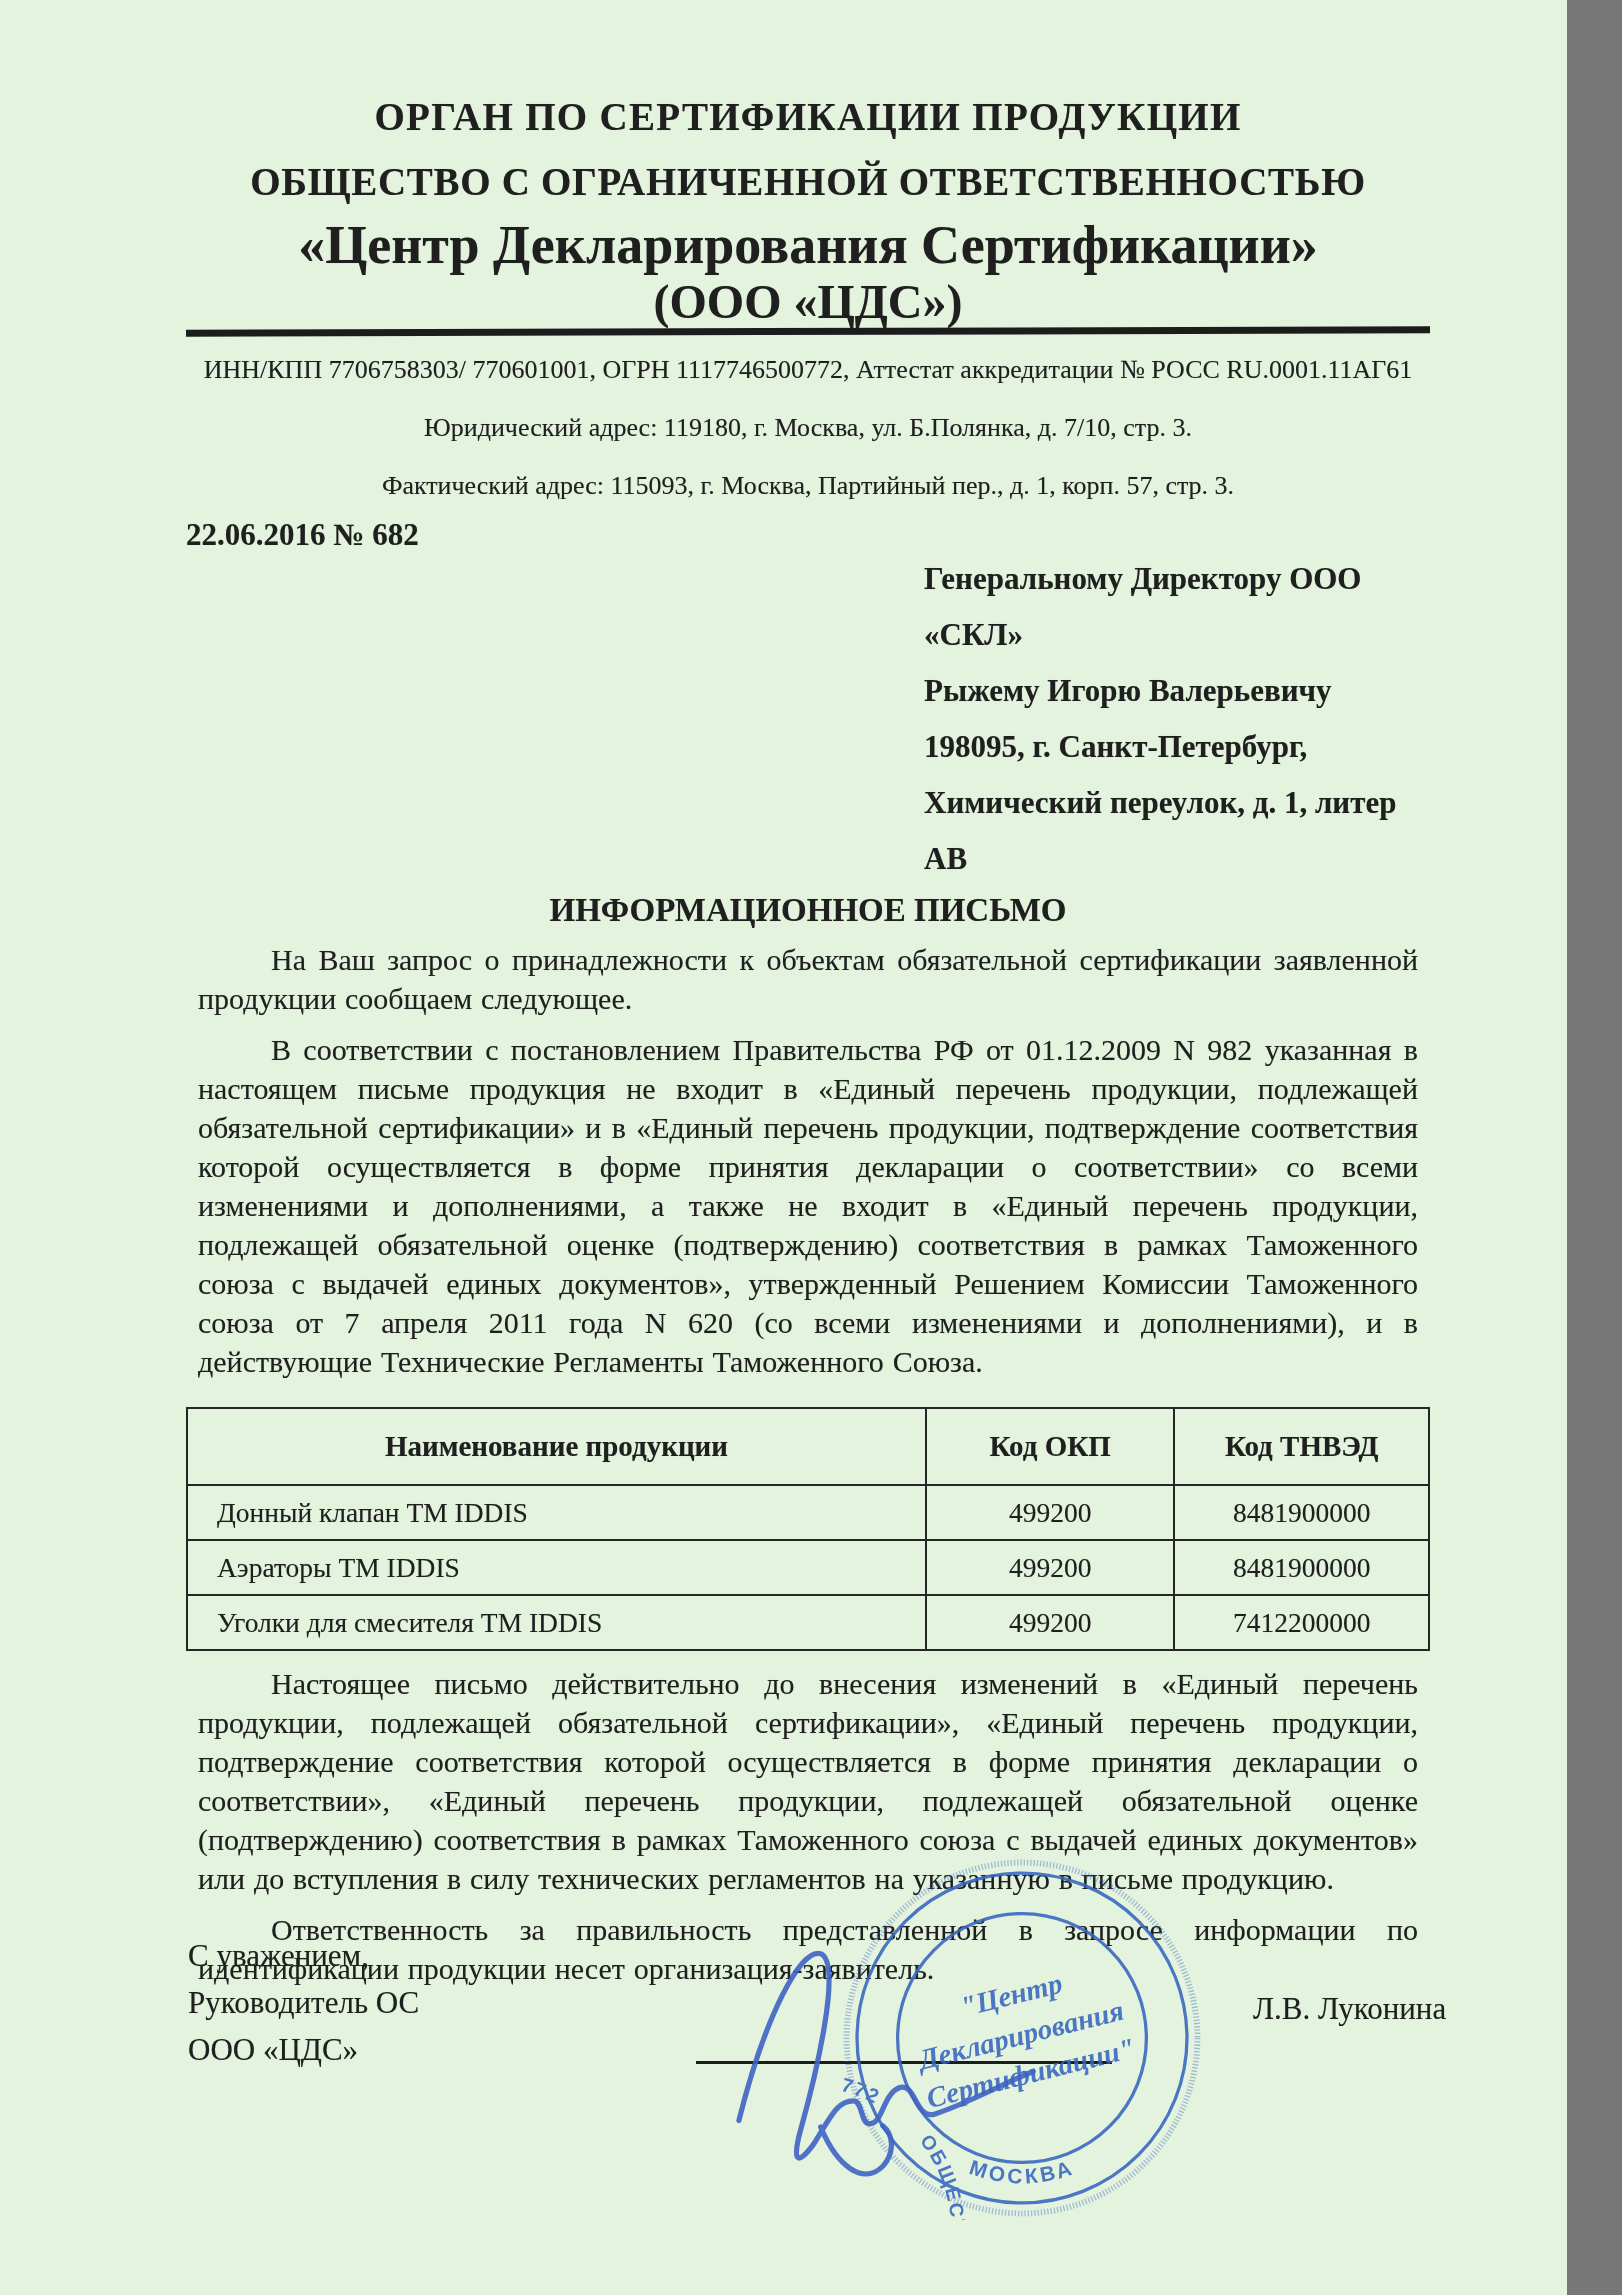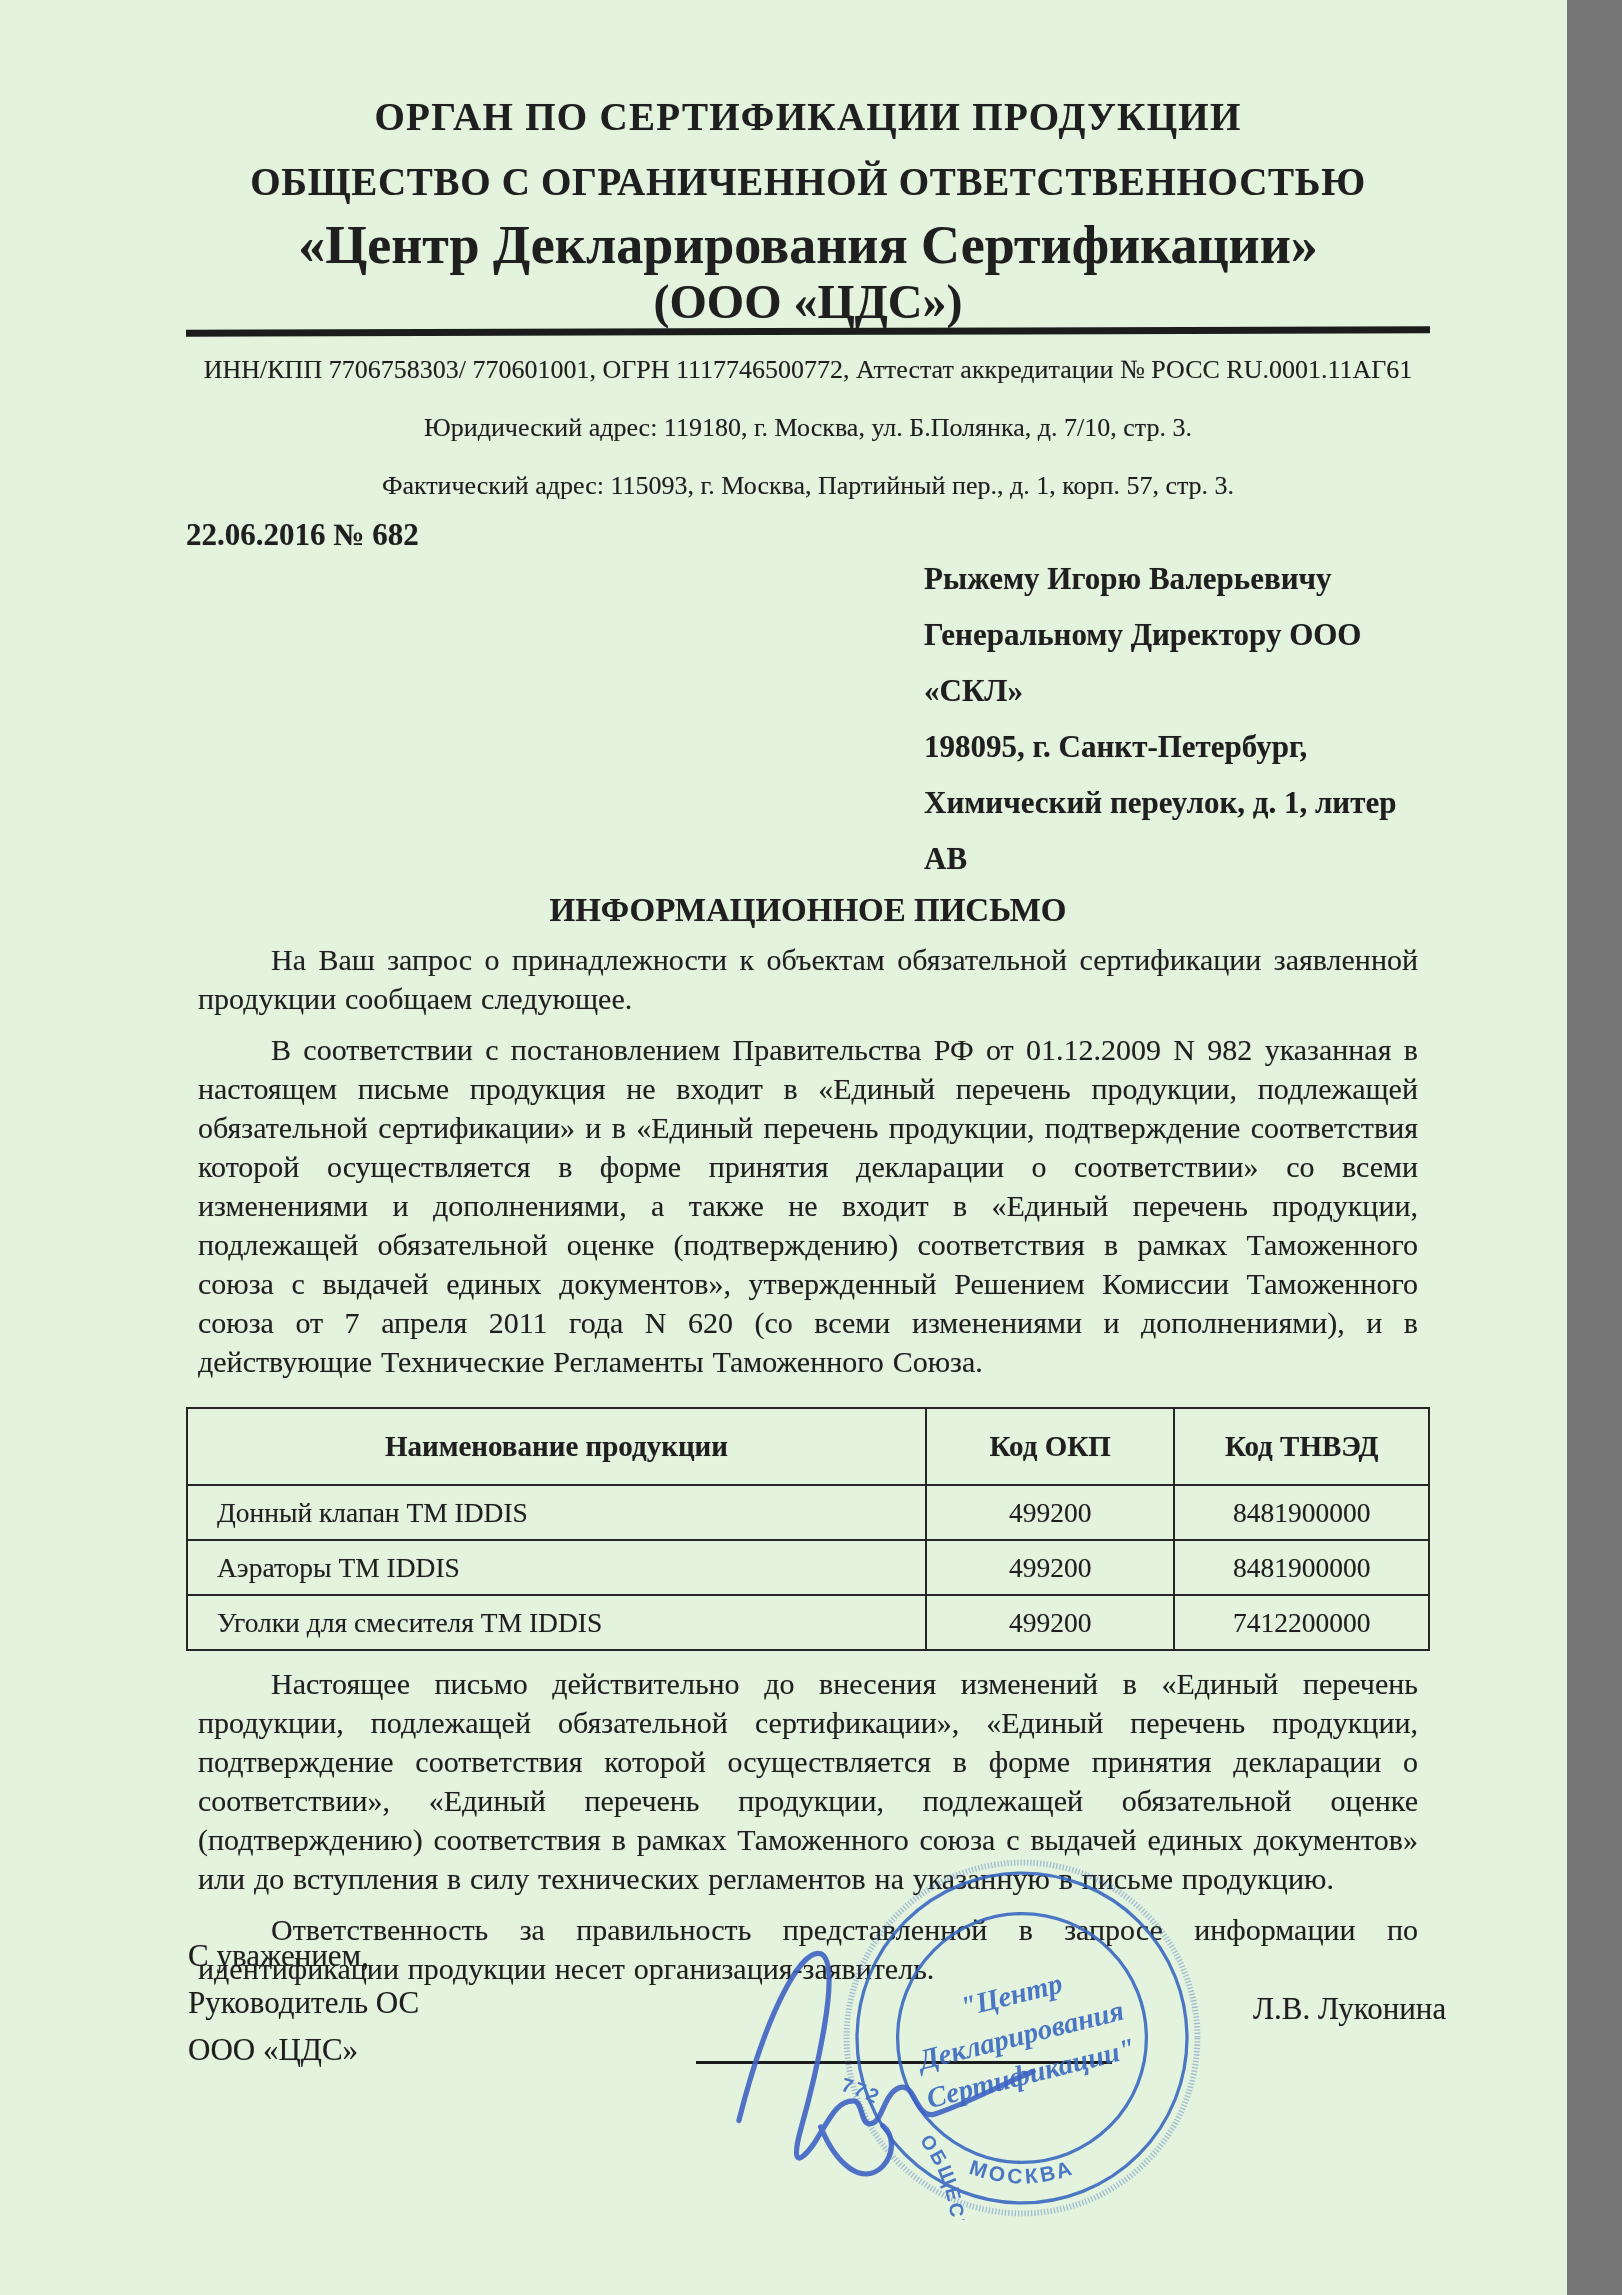--- a/index.html
+++ b/index.html
@@ -62,22 +62,22 @@
 
     <div class="rule"></div>
 
     <div class="info">ИНН/КПП  7706758303/ 770601001, ОГРН 1117746500772, Аттестат аккредитации № РОСС RU.0001.11АГ61</div>
     <div class="info">Юридический адрес: 119180, г. Москва, ул. Б.Полянка, д. 7/10, стр. 3.</div>
     <div class="info">Фактический адрес: 115093, г. Москва, Партийный пер., д. 1, корп. 57, стр. 3.</div>
 
     <div class="ref">22.06.2016 № 682</div>
 
     <div class="recipient">
+      <div>Генеральному Директору ООО «СКЛ»</div>
       <div>Рыжему Игорю Валерьевичу</div>
-      <div>Генеральному Директору ООО «СКЛ»</div>
       <div>198095, г. Санкт-Петербург,</div>
       <div>Химический переулок, д. 1, литер АВ</div>
     </div>
 
     <div class="letter-title">ИНФОРМАЦИОННОЕ ПИСЬМО</div>
 
     <p class="para p1">На Ваш запрос о принадлежности к объектам обязательной сертификации заявленной продукции сообщаем следующее.</p>
     <p class="para">В соответствии с постановлением Правительства РФ от 01.12.2009 N 982 указанная в настоящем письме продукция не входит в «Единый перечень продукции, подлежащей обязательной сертификации» и в «Единый перечень продукции, подтверждение соответствия которой осуществляется в форме принятия декларации о соответствии» со всеми изменениями и дополнениями, а также не входит в «Единый перечень продукции, подлежащей обязательной оценке (подтверждению) соответствия в рамках Таможенного союза с выдачей единых документов», утвержденный Решением Комиссии Таможенного союза от 7 апреля 2011 года N 620 (со всеми изменениями и дополнениями), и в действующие Технические Регламенты Таможенного Союза.</p>
 
     <table class="codes">

